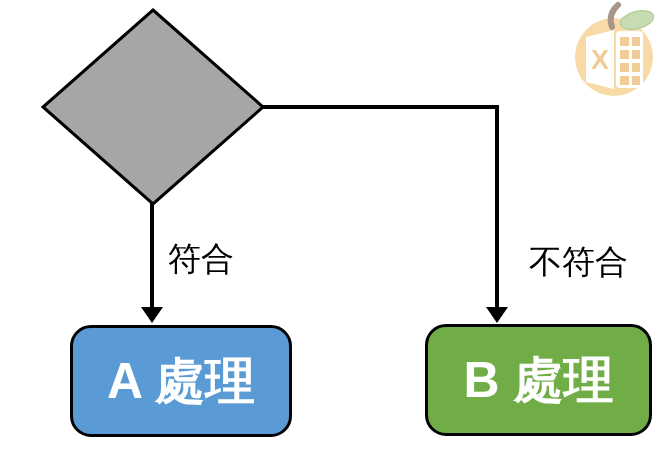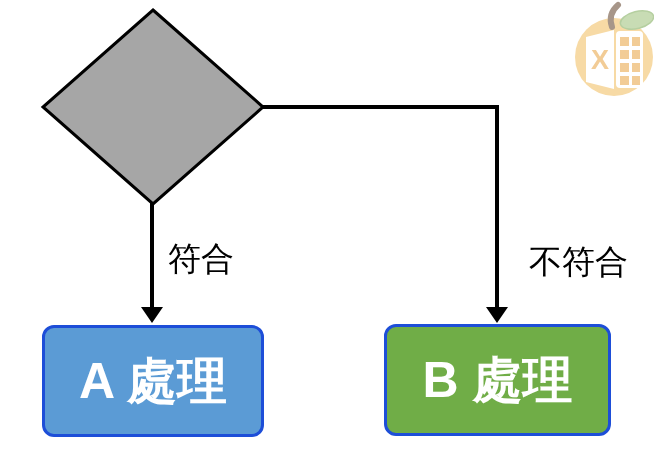--- a/index.html
+++ b/index.html
@@ -48,39 +48,40 @@
     left: 168px;
     top: 243px;
   }
   .branch-label.false-branch {
     left: 529px;
     top: 246px;
   }
   .node {
     position: absolute;
     box-sizing: border-box;
-    border: 3px solid #1d4ed8;
-    border-radius: 12px;
+    border: 3px solid #000000;
+    border-radius: 21px;
     display: flex;
     align-items: center;
     justify-content: center;
     color: #ffffff;
     font-size: 50px;
     font-weight: bold;
     font-family: "Liberation Sans", "DejaVu Sans", sans-serif;
     white-space: nowrap;
+    margin-left: 28px;
   }
   .node-a {
     left: 42px;
     top: 325px;
     width: 222px;
     height: 112px;
   }
   .node-b {
-    left: 384px;
+    left: 397px;
     top: 324px;
     width: 227px;
     height: 112px;
   }
   .logo-letter {
     font-family: "Liberation Sans", "DejaVu Sans", sans-serif;
     font-weight: bold;
     font-size: 27px;
   }
 </style>

